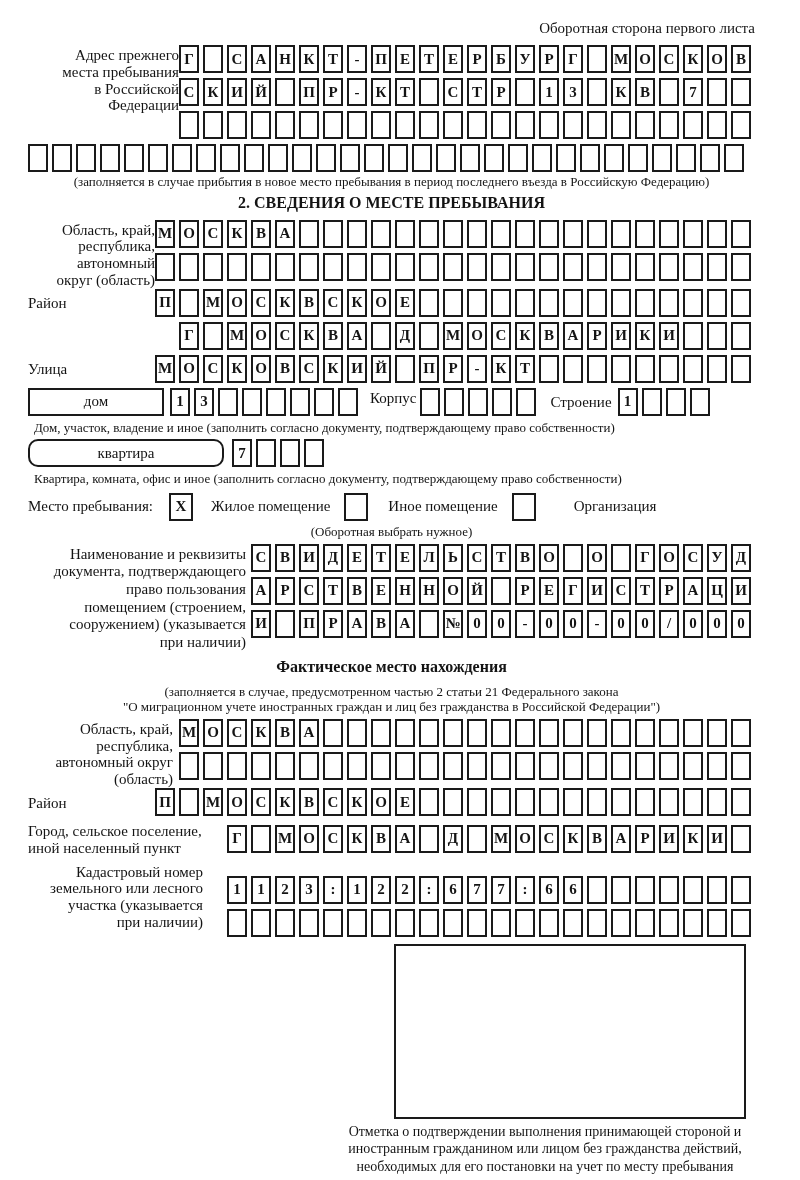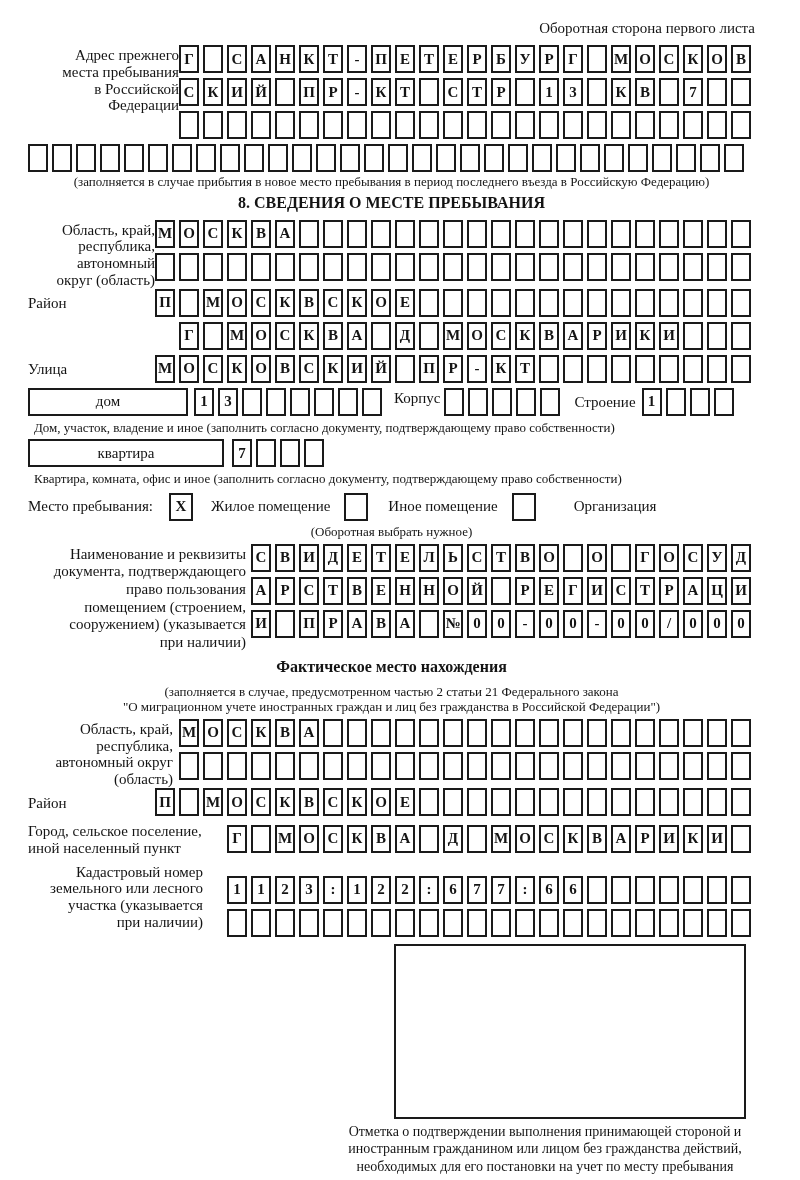--- a/index.html
+++ b/index.html
@@ -179,21 +179,21 @@
     <span class="cell"></span>
     <span class="cell"></span>
     <span class="cell"></span>
     <span class="cell"></span>
     <span class="cell"></span>
     <span class="cell"></span>
     <span class="cell"></span>
   </div>
 <div class="note center mb4">(заполняется в случае прибытия в новое место пребывания в период последнего въезда в Российскую Федерацию)</div>
 
-<div class="sec-title">8. СВЕДЕНИЯ О МЕСТЕ ПРЕБЫВАНИЯ</div>
+<div class="sec-title">2. СВЕДЕНИЯ О МЕСТЕ ПРЕБЫВАНИЯ</div>
 
 <div class="fgroup">
   <div class="flabel" style="width:130px;">Область, край,
 республика,
 автономный
 округ (область)</div>
   <div class="frows">
     <div class="cells-row">
         <span class="cell">М</span>
         <span class="cell">О</span>
@@ -336,21 +336,21 @@
       <span class="cell"></span>
       <span class="cell"></span>
       <span class="cell"></span>
       <span class="cell"></span>
       <span class="cell"></span>
       <span class="cell"></span>
     </div>
 </div>
 
 <div class="housebox-row">
-  <div class="labelbox" style="width:160px; margin-right:6px;">дом</div>
+  <div class="labelbox" style="width:136px; margin-right:6px;">дом</div>
   <div class="cells-row">
       <span class="cell">1</span>
       <span class="cell">3</span>
       <span class="cell"></span>
       <span class="cell"></span>
       <span class="cell"></span>
       <span class="cell"></span>
       <span class="cell"></span>
       <span class="cell"></span>
     </div>
@@ -366,21 +366,21 @@
   <div class="cells-row">
       <span class="cell">1</span>
       <span class="cell"></span>
       <span class="cell"></span>
       <span class="cell"></span>
     </div>
 </div>
 <div class="note pl6 mb4">Дом, участок, владение и иное (заполнить согласно документу, подтверждающему право собственности)</div>
 
 <div class="housebox-row">
-  <div class="labelbox" style="width:196px; margin-right:8px;">квартира</div>
+  <div class="labelbox" style="width:196px; margin-right:8px;border-radius:10px;">квартира</div>
   <div class="cells-row">
       <span class="cell">7</span>
       <span class="cell"></span>
       <span class="cell"></span>
       <span class="cell"></span>
     </div>
 </div>
 <div class="note pl6 mb6">Квартира, комната, офис и иное (заполнить согласно документу, подтверждающему право собственности)</div>
 
 <div class="stay-row">

